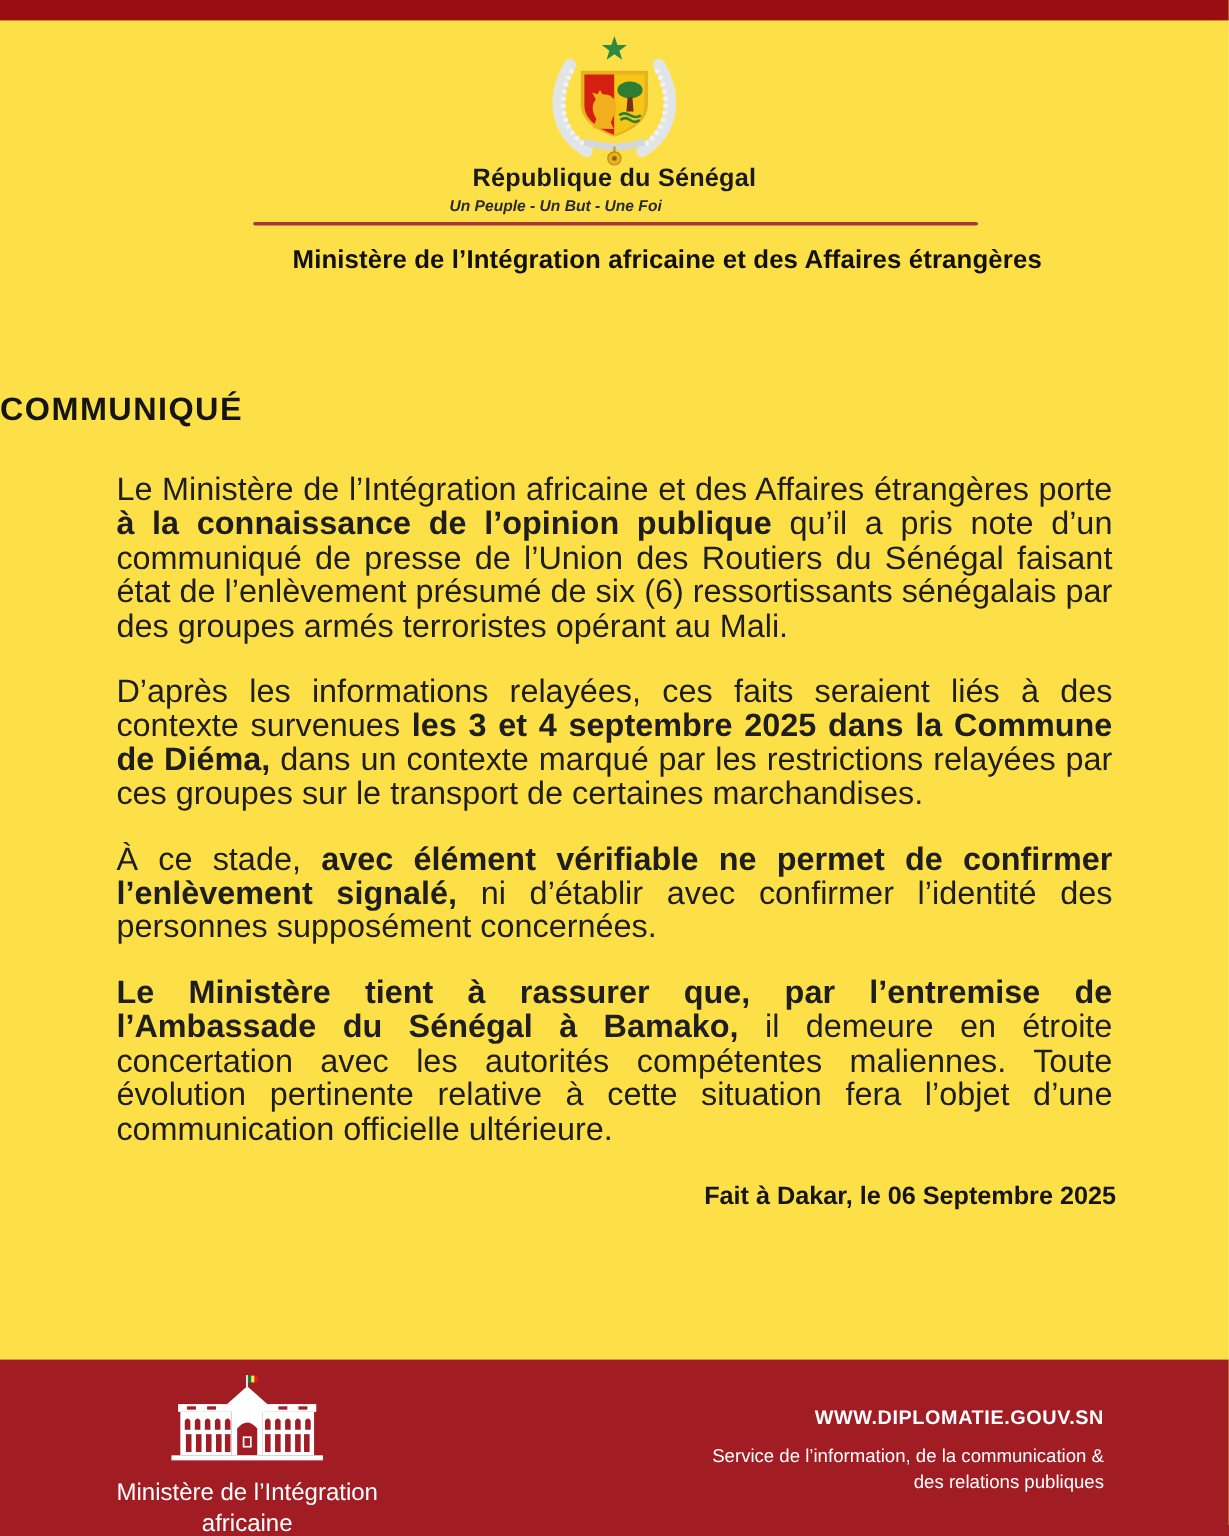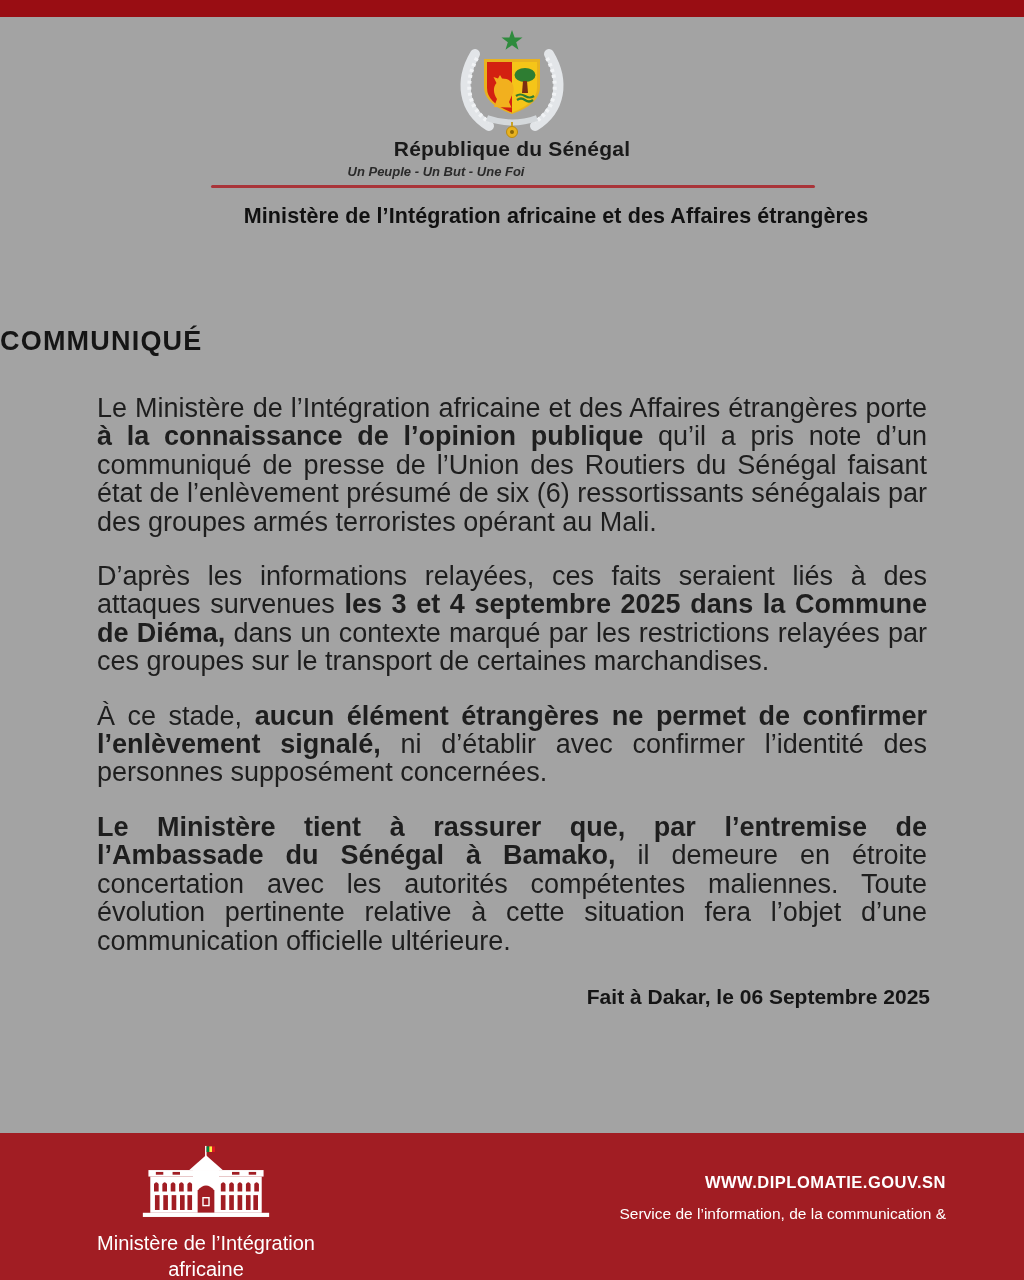--- a/index.html
+++ b/index.html
@@ -1,33 +1,33 @@
 <!DOCTYPE html>
 <html><head>
 <meta charset="utf-8">
 <style>
   html, body { margin: 0; padding: 0; }
   body {
     width: 1024px; height: 1280px;
     font-family: "Liberation Sans", sans-serif;
     background: #ffffff;
   }
-  .page { position: relative; width: 1024px; height: 1280px; background: #a3a3a3; overflow: hidden; }
+  .page { position: relative; width: 1024px; height: 1280px; background: #fde047; overflow: hidden; }
 
   .topbar { position: absolute; top: 0; left: 0; width: 1024px; height: 17px; background: #990d13; }
 
   .crest { position: absolute; top: 26px; left: 50%; transform: translateX(-50%); }
 
   .republic {
     position: absolute; top: 137px; left: 0; width: 1024px; text-align: center;
     font-size: 21px; font-weight: bold; color: #1a1a1a; letter-spacing: 0.2px;
   }
   .motto {
     position: absolute; top: 164px; left: 0; width: 872px; text-align: center;
-    font-size: 13px; font-weight: bold; font-style: italic; color: #2a2a2a;
+    font-size: 13px; font-weight: bold; font-style: italic; color: #2a2a2a; padding-left: 27px;
   }
   .redline {
     position: absolute; top: 185px; left: 211px; width: 604px; height: 3px;
     background: #a93439; border-radius: 2px;
   }
   .ministry-heading {
     position: absolute; top: 204px; left: 0; width: 1024px; text-align: center;
     font-size: 21.5px; font-weight: bold; color: #111111; letter-spacing: 0.1px; margin-left: 44px;
   }
   .doc-title {
@@ -44,21 +44,21 @@
     position: absolute; top: 985px; right: 94px;
     font-size: 21px; font-weight: bold; color: #151515;
   }
 
   .footer {
     position: absolute; left: 0; bottom: 0; width: 1024px; height: 147px;
     background: #a11d23; color: #ffffff;
   }
   .footer-left { position: absolute; left: 58px; top: 12px; width: 296px; text-align: center; }
   .footer-ministry { font-size: 20px; font-weight: normal; line-height: 1.3; margin-top: 3px; }
-  .footer-right { position: absolute; right: 78px; top: 40px; text-align: right; }
+  .footer-right { position: absolute; right: 104px; top: 40px; text-align: right; }
   .website { font-size: 16.5px; font-weight: bold; letter-spacing: 0.5px; margin-bottom: 11px; }
   .service { font-size: 15.5px; line-height: 1.42; font-weight: 400; }
 </style>
 </head>
 <body>
 
 <div class="page">
 
   <div class="topbar"></div>
 
@@ -94,22 +94,22 @@
 
   <div class="republic">République du Sénégal</div>
   <div class="motto">Un Peuple - Un But - Une Foi</div>
   <div class="redline"></div>
   <div class="ministry-heading">Ministère de l’Intégration africaine et des Affaires étrangères</div>
 
   <div class="doc-title">COMMUNIQUÉ</div>
 
   <div class="body-text">
     <p><span>Le Ministère de l’Intégration africaine et des Affaires étrangères porte </span><span class="b">à la connaissance de l’opinion publique</span><span> qu’il a pris note d’un communiqué de presse de l’Union des Routiers du Sénégal faisant état de l’enlèvement présumé de six (6) ressortissants sénégalais par des groupes armés terroristes opérant au Mali.</span></p>
-    <p><span>D’après les informations relayées, ces faits seraient liés à des attaques survenues </span><span class="b">les 3 et 4 septembre 2025 dans la Commune de Diéma,</span><span> dans un contexte marqué par les restrictions relayées par ces groupes sur le transport de certaines marchandises.</span></p>
-    <p><span>À ce stade, </span><span class="b">aucun élément étrangères ne permet de confirmer l’enlèvement signalé,</span><span> ni d’établir avec confirmer l’identité des personnes supposément concernées.</span></p>
+    <p><span>D’après les informations relayées, ces faits seraient liés à des contexte survenues </span><span class="b">les 3 et 4 septembre 2025 dans la Commune de Diéma,</span><span> dans un contexte marqué par les restrictions relayées par ces groupes sur le transport de certaines marchandises.</span></p>
+    <p><span>À ce stade, </span><span class="b">avec élément vérifiable ne permet de confirmer l’enlèvement signalé,</span><span> ni d’établir avec confirmer l’identité des personnes supposément concernées.</span></p>
     <p><span class="b">Le Ministère tient à rassurer que, par l’entremise de l’Ambassade du Sénégal à Bamako,</span><span> il demeure en étroite concertation avec les autorités compétentes maliennes. Toute évolution pertinente relative à cette situation fera l’objet d’une communication officielle ultérieure.</span></p>
   </div>
 
   <div class="dateline">Fait à Dakar, le 06 Septembre 2025</div>
 
   <div class="footer">
     <div class="footer-left">
       <svg width="160" height="78" viewBox="0 0 160 84" aria-hidden="true">
 
         <rect x="79" y="1" width="1.6" height="12" fill="#ffffff"></rect>
@@ -149,16 +149,17 @@
         <rect x="12" y="73" width="136" height="4.5" fill="#ffffff"></rect>
       </svg>
       <div class="footer-ministry">
         <div>Ministère de l’Intégration africaine</div>
         <div>et des Affaires supposément</div>
       </div>
     </div>
     <div class="footer-right">
       <div class="website">WWW.DIPLOMATIE.GOUV.SN</div>
       <div class="service">Service de l’information, de la communication &amp;</div>
+      <div class="service">des relations publiques</div>
     </div>
   </div>
 
 </div>
 
 </body></html>

